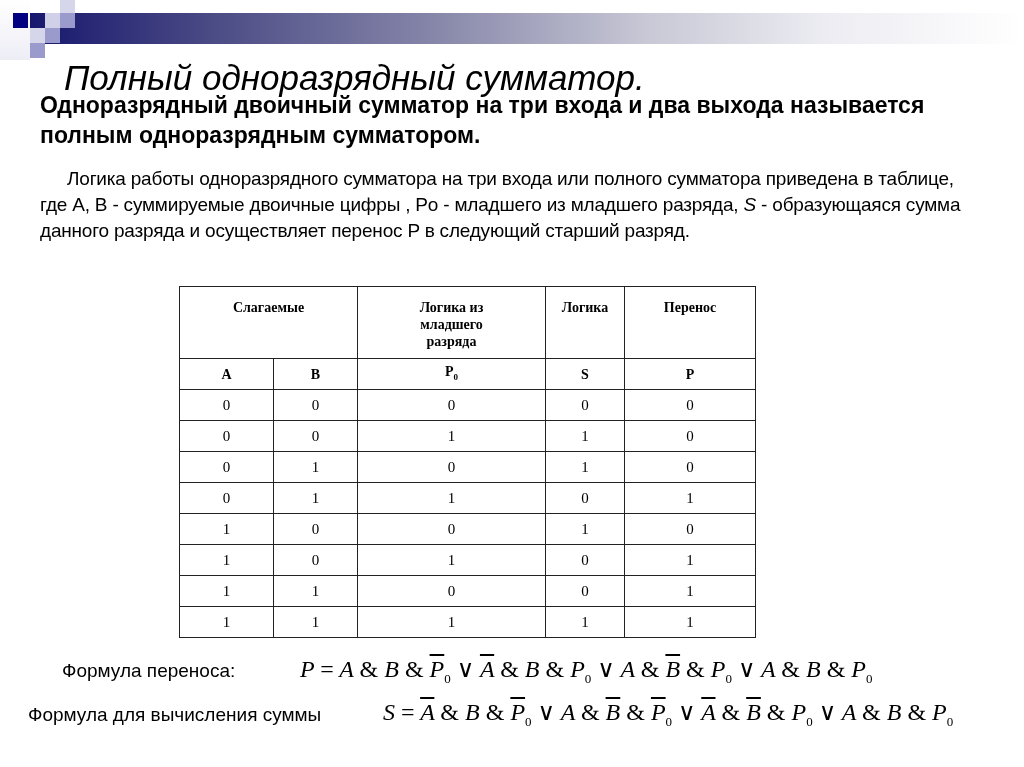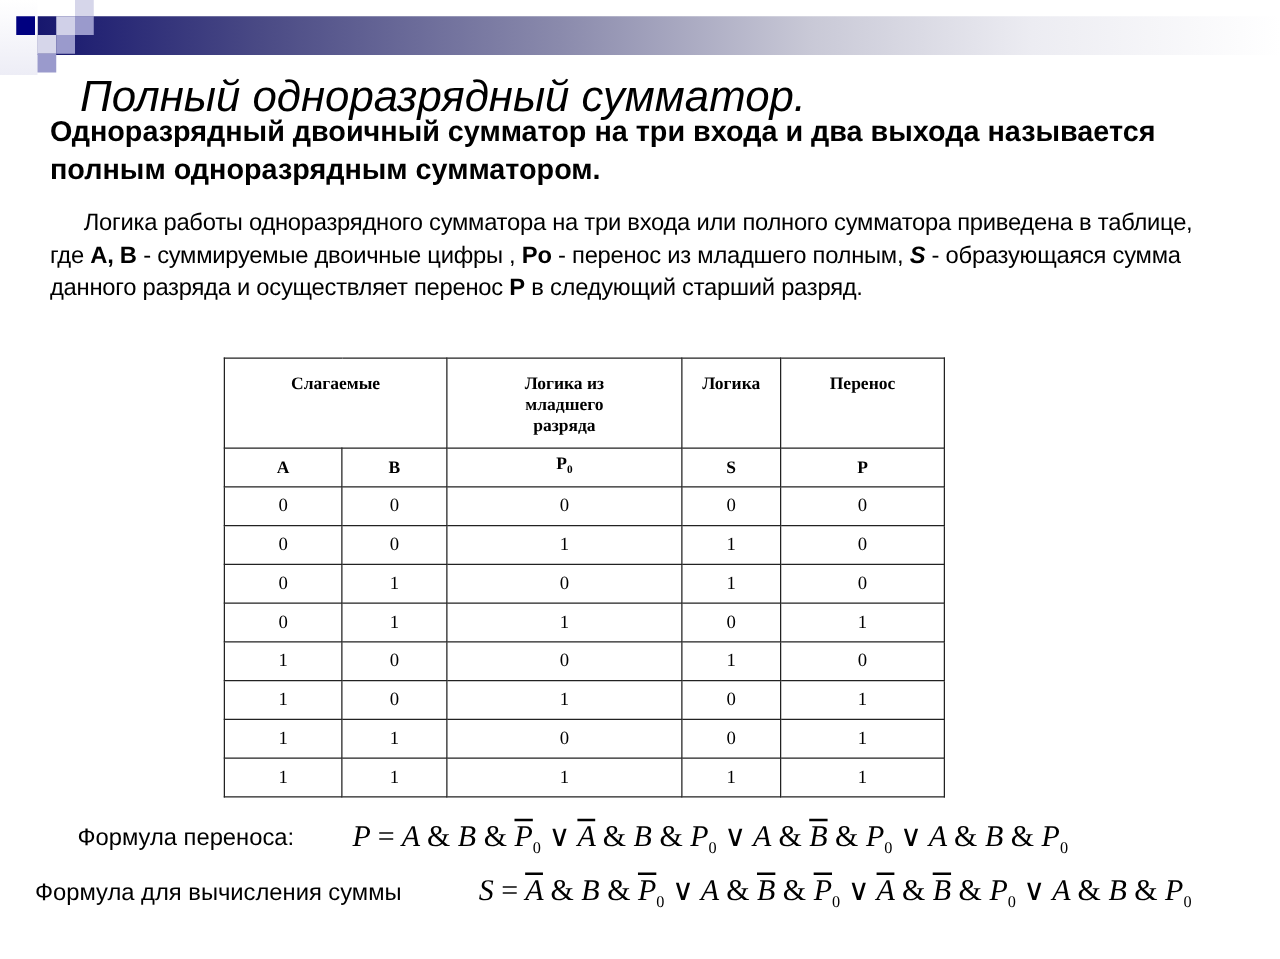--- a/index.html
+++ b/index.html
@@ -19,21 +19,21 @@
   }
   .bold-para {
     position: absolute; left: 40px; top: 90px; width: 900px;
     font-size: 23px; font-weight: bold; line-height: 30px;
   }
   .para {
     position: absolute; left: 40px; top: 166px; width: 930px;
     font-size: 19px; line-height: 26px; letter-spacing: -0.2px;
   }
   .para .indent { display: inline-block; width: 27px; }
-  .para b { font-weight: bold; }
+  .para b { font-weight: normal; }
   table.truth {
     position: absolute; left: 179px; top: 286px;
     border-collapse: collapse; font-family: "Liberation Serif", serif; font-size: 14px;
   }
   table.truth td, table.truth th {
     border: 1.5px solid #222; text-align: center; padding: 0; box-sizing: border-box;
   }
   table.truth th { font-weight: bold; vertical-align: top; padding-top: 12px; font-size: 14px; line-height: 17px; }
   table.truth tr.hdr2 th { vertical-align: middle; padding-top: 0; }
   table.truth td { height: 31px; font-size: 15px; }
@@ -61,21 +61,21 @@
   <div class="sq" style="left:30px;top:28px;width:15px;height:15px;background:#d6d6ea;"></div>
   <div class="sq" style="left:45px;top:28px;width:15px;height:15px;background:#9a9acc;"></div>
   <div class="sq" style="left:30px;top:43px;width:15px;height:15px;background:#9a9acc;"></div>
 </div>
 
 <div class="title">Полный одноразрядный сумматор.</div>
 
 <div class="bold-para">Одноразрядный двоичный сумматор на три входа и два выхода называется полным одноразрядным сумматором.</div>
 
 <div class="para">
-  <span class="indent"></span><span>Логика работы одноразрядного сумматора на три входа или полного сумматора приведена в таблице, где </span><b>A, B</b><span> - суммируемые двоичные цифры , </span><b>Po</b><span> - перенос из младшего полным, </span><b><i>S</i></b><span> - образующаяся сумма данного разряда и осуществляет перенос </span><b>P</b><span> в следующий старший разряд.</span>
+  <span class="indent"></span><span>Логика работы одноразрядного сумматора на три входа или полного сумматора приведена в таблице, где </span><b>A, B</b><span> - суммируемые двоичные цифры , </span><b>Po</b><span> - младшего из младшего разряда, </span><b><i>S</i></b><span> - образующаяся сумма данного разряда и осуществляет перенос </span><b>P</b><span> в следующий старший разряд.</span>
 </div>
 
 <table class="truth">
   <colgroup>
     <col style="width:94px">
       <col style="width:84px">
       <col style="width:188px">
       <col style="width:79px">
       <col style="width:131px">
   </colgroup>
@@ -148,20 +148,20 @@
         <td>1</td>
         <td>1</td>
         <td>1</td>
         <td>1</td>
         <td>1</td>
       </tr>
 </tbody>
   </table>
 
 <div class="formula-label" style="left:62px;top:660px;">Формула переноса:</div>
-<div class="formula" style="left:282px;top:655px;" aria-label="P = A &amp; B &amp; ¬P0 ∨ ¬A &amp; B &amp; P0 ∨ A &amp; ¬B &amp; P0 ∨ A &amp; B &amp; P0">
+<div class="formula" style="left:300px;top:655px;" aria-label="P = A &amp; B &amp; ¬P0 ∨ ¬A &amp; B &amp; P0 ∨ A &amp; ¬B &amp; P0 ∨ A &amp; B &amp; P0">
   P <span class="op">=</span> A <span class="op">&amp;</span> B <span class="op">&amp;</span> <span class="ov">P</span><sub>0</sub> <span class="op">∨</span> <span class="ov">A</span> <span class="op">&amp;</span> B <span class="op">&amp;</span> P<sub>0</sub> <span class="op">∨</span> A <span class="op">&amp;</span> <span class="ov">B</span> <span class="op">&amp;</span> P<sub>0</sub> <span class="op">∨</span> A <span class="op">&amp;</span> B <span class="op">&amp;</span> P<sub>0</sub>
 </div>
 
 <div class="formula-label" style="left:28px;top:704px;text-align:right;">Формула для вычисления суммы</div>
 <div class="formula" style="left:383px;top:698px;" aria-label="S = ¬A &amp; B &amp; ¬P0 ∨ A &amp; ¬B &amp; ¬P0 ∨ ¬A &amp; ¬B &amp; P0 ∨ A &amp; B &amp; P0">
   S <span class="op">=</span> <span class="ov">A</span> <span class="op">&amp;</span> B <span class="op">&amp;</span> <span class="ov">P</span><sub>0</sub> <span class="op">∨</span> A <span class="op">&amp;</span> <span class="ov">B</span> <span class="op">&amp;</span> <span class="ov">P</span><sub>0</sub> <span class="op">∨</span> <span class="ov">A</span> <span class="op">&amp;</span> <span class="ov">B</span> <span class="op">&amp;</span> P<sub>0</sub> <span class="op">∨</span> A <span class="op">&amp;</span> B <span class="op">&amp;</span> P<sub>0</sub>
 </div>
 
 </body></html>

